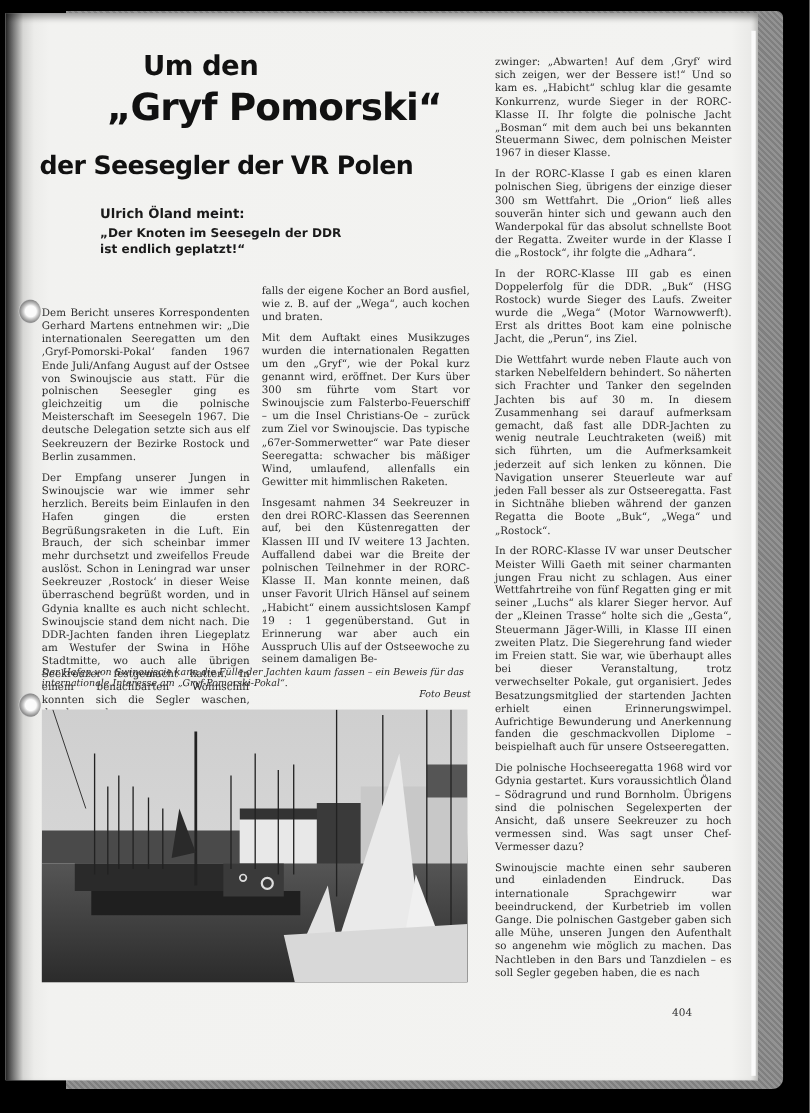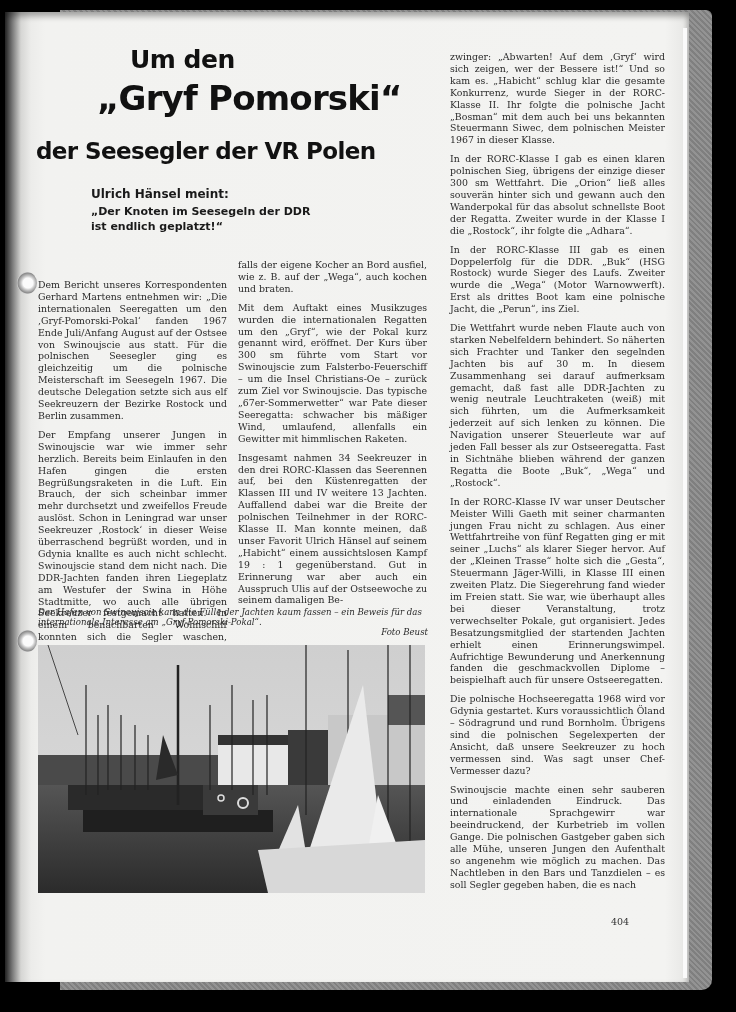--- a/index.html
+++ b/index.html
@@ -76,21 +76,21 @@
 <div class="page">
   <div class="hole" style="top:260px"></div>
   <div class="hole" style="top:618px"></div>
 </div>
 <div class="page-edge"></div>
 
 <div class="headline h1">Um den</div>
 <div class="headline h2">„Gryf Pomorski“</div>
 <div class="headline h3">der Seesegler der VR Polen</div>
 
-<div class="sub sub1">Ulrich Hänsel meint:</div>
+<div class="sub sub1">Ulrich Öland meint:</div>
 <div class="sub sub2">„Der Knoten im Seesegeln der DDR</div>
 <div class="sub sub3">ist endlich geplatzt!“</div>
 
 <div class="col col1">
   <p>Dem Bericht unseres Korrespondenten Gerhard Martens entnehmen wir: „Die internationalen Seeregatten um den ‚Gryf-Pomorski-Pokal‘ fanden 1967 Ende Juli/Anfang August auf der Ostsee von Swinoujscie aus statt. Für die polnischen Seesegler ging es gleichzeitig um die polnische Meisterschaft im Seesegeln 1967. Die deutsche Delegation setzte sich aus elf Seekreuzern der Bezirke Rostock und Berlin zusammen.</p>
   <p>Der Empfang unserer Jungen in Swinoujscie war wie immer sehr herzlich. Bereits beim Einlaufen in den Hafen gingen die ersten Begrüßungsraketen in die Luft. Ein Brauch, der sich scheinbar immer mehr durchsetzt und zweifellos Freude auslöst. Schon in Leningrad war unser Seekreuzer ‚Rostock‘ in dieser Weise überraschend begrüßt worden, und in Gdynia knallte es auch nicht schlecht. Swinoujscie stand dem nicht nach. Die DDR-Jachten fanden ihren Liegeplatz am Westufer der Swina in Höhe Stadtmitte, wo auch alle übrigen Seekreuzer festgemacht hatten. In einem benachbarten Wohnschiff konnten sich die Segler waschen, duschen und</p>
 </div>
 
 <div class="col col2">
   <p>falls der eigene Kocher an Bord ausfiel, wie z. B. auf der „Wega“, auch kochen und braten.</p>

